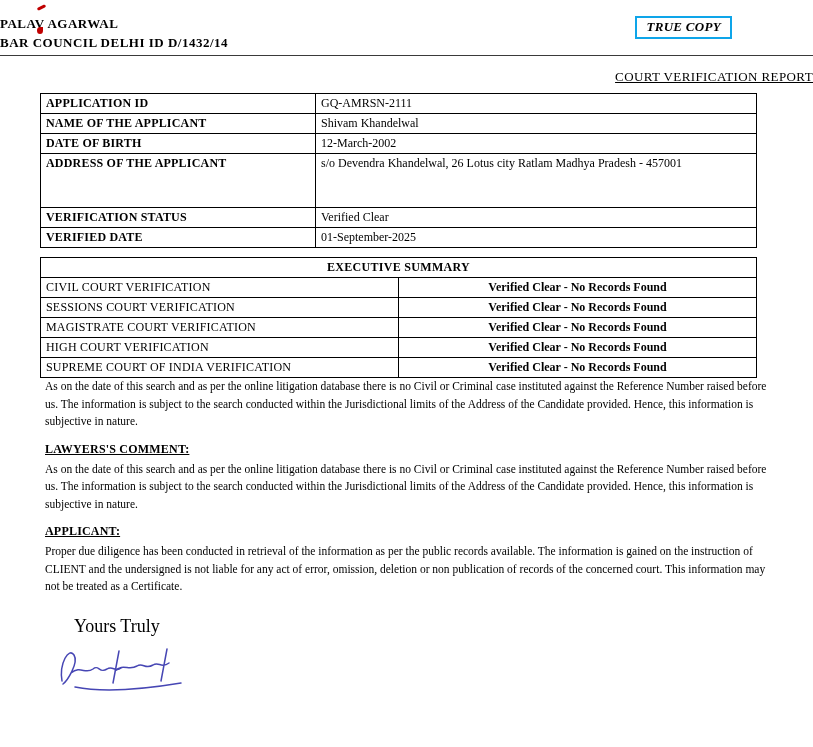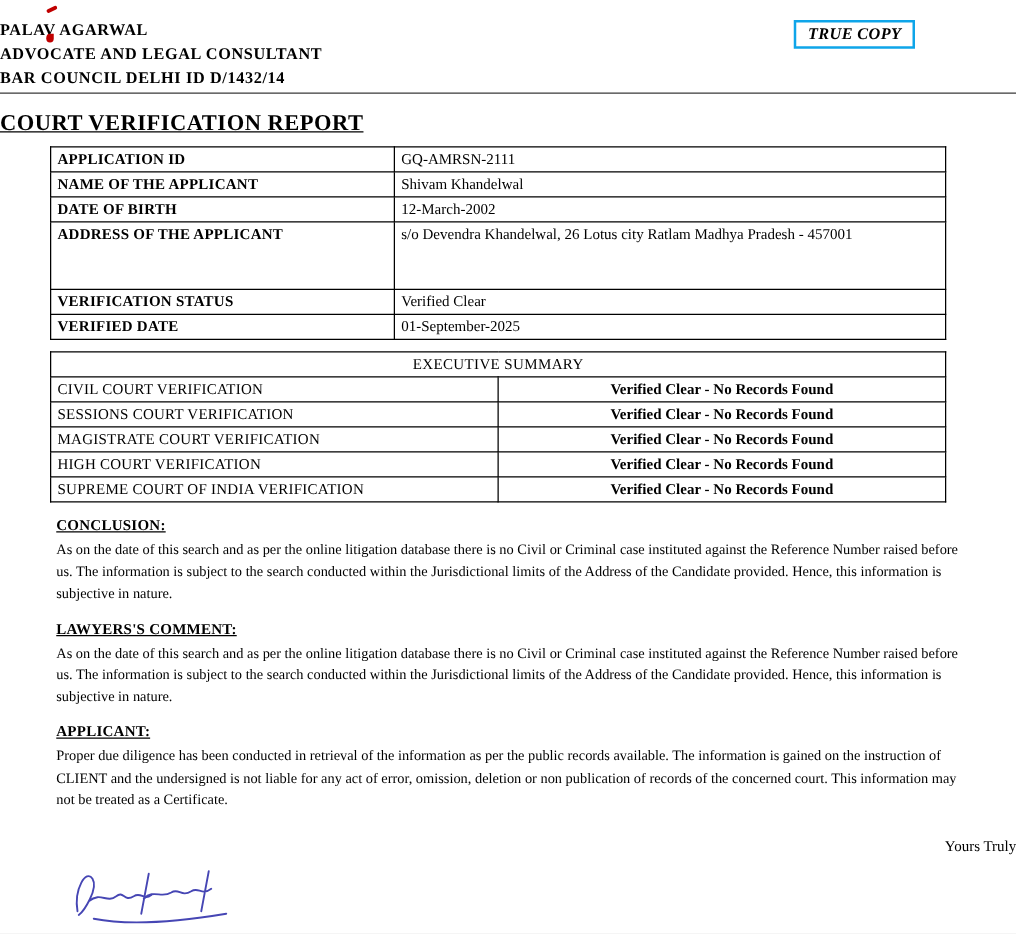--- a/index.html
+++ b/index.html
@@ -31,24 +31,24 @@
     font-weight:bold;
     font-size:13px;
     line-height:19px;
     letter-spacing:0.5px;
   }
   .header-rule {
     border:none; border-top:1.5px solid #3a3a3a;
     margin:3px 0 0 0;
   }
   .doc-title {
-    text-align:left;
-    font-weight:bold;
+    text-align:right;
+    font-weight:normal;
     text-decoration:underline;
-    font-size:18px;
+    font-size:13px;
     letter-spacing:0.4px;
     margin-top:13px;
   }
 
   table.tbl {
     width:717px;
     margin:8px 0 0 40px;
     border-collapse:collapse;
     font-size:12px;
     table-layout:fixed;
@@ -56,50 +56,49 @@
   table.tbl td {
     border:1px solid #000;
     padding:2px 5px;
     vertical-align:top;
     overflow:hidden;
   }
   td.lbl { font-weight:bold; width:264px; letter-spacing:0.2px;margin-left:22px; }
   tr.tall td { height:49px; }
 
   table.sum { margin-top:9px; }
-  td.summary-head { text-align:center; font-weight:normal; letter-spacing:0.3px; }
+  td.summary-head { text-align:center; font-weight:bold; letter-spacing:0.3px; }
   td.sum-lbl { font-weight:normal; width:264px; letter-spacing:0.2px; }
   td.sum-val { font-weight:bold; text-align:center; }
 
   .section { margin:0 44px 0 45px; font-size:12px; }
   .section-heading {
     font-weight:bold; text-decoration:underline;
     letter-spacing:0.2px;
     margin:11px 0 4px 0;
   }
   .section-body { font-size:11.5px; line-height:17.5px; }
 
-  .yours { margin:20px 0 0 74px; font-size:12px;text-align:right; }
+  .yours { margin:20px 0 0 74px; font-size:18px; }
   .signature-wrap { margin:4px 0 0 55px; height:52px; }
 </style>
 </head>
 <body>
 
 <div class="page">
 
   <div class="red-mark mark1"></div>
   <div class="red-mark mark2"></div>
 
   <div class="stamp">
     <span>TRUE COPY</span>
   </div>
 
   <div class="letterhead">
     <div>PALAV AGARWAL</div>
-    <div>ADVOCATE AND LEGAL CONSULTANT</div>
     <div>BAR COUNCIL DELHI ID D/1432/14</div>
   </div>
   <hr class="header-rule">
 
   <div class="doc-title">COURT VERIFICATION REPORT</div>
 
   <table class="tbl">
     <tbody>
       <tr>
         <td class="lbl">APPLICATION ID</td>
@@ -150,21 +149,20 @@
         <td class="sum-val">Verified Clear - No Records Found</td>
       </tr>
       <tr>
         <td class="sum-lbl">SUPREME COURT OF INDIA VERIFICATION</td>
         <td class="sum-val">Verified Clear - No Records Found</td>
       </tr>
     </tbody>
   </table>
 
   <div class="section">
-    <div class="section-heading">CONCLUSION:</div>
     <div class="section-body">As on the date of this search and as per the online litigation database there is no Civil or Criminal case instituted against the Reference Number raised before us. The information is subject to the search conducted within the Jurisdictional limits of the Address of the Candidate provided. Hence, this information is subjective in nature.</div>
   </div>
 
   <div class="section">
     <div class="section-heading">LAWYERS'S COMMENT:</div>
     <div class="section-body">As on the date of this search and as per the online litigation database there is no Civil or Criminal case instituted against the Reference Number raised before us. The information is subject to the search conducted within the Jurisdictional limits of the Address of the Candidate provided. Hence, this information is subjective in nature.</div>
   </div>
 
   <div class="section">
     <div class="section-heading">APPLICANT:</div>

